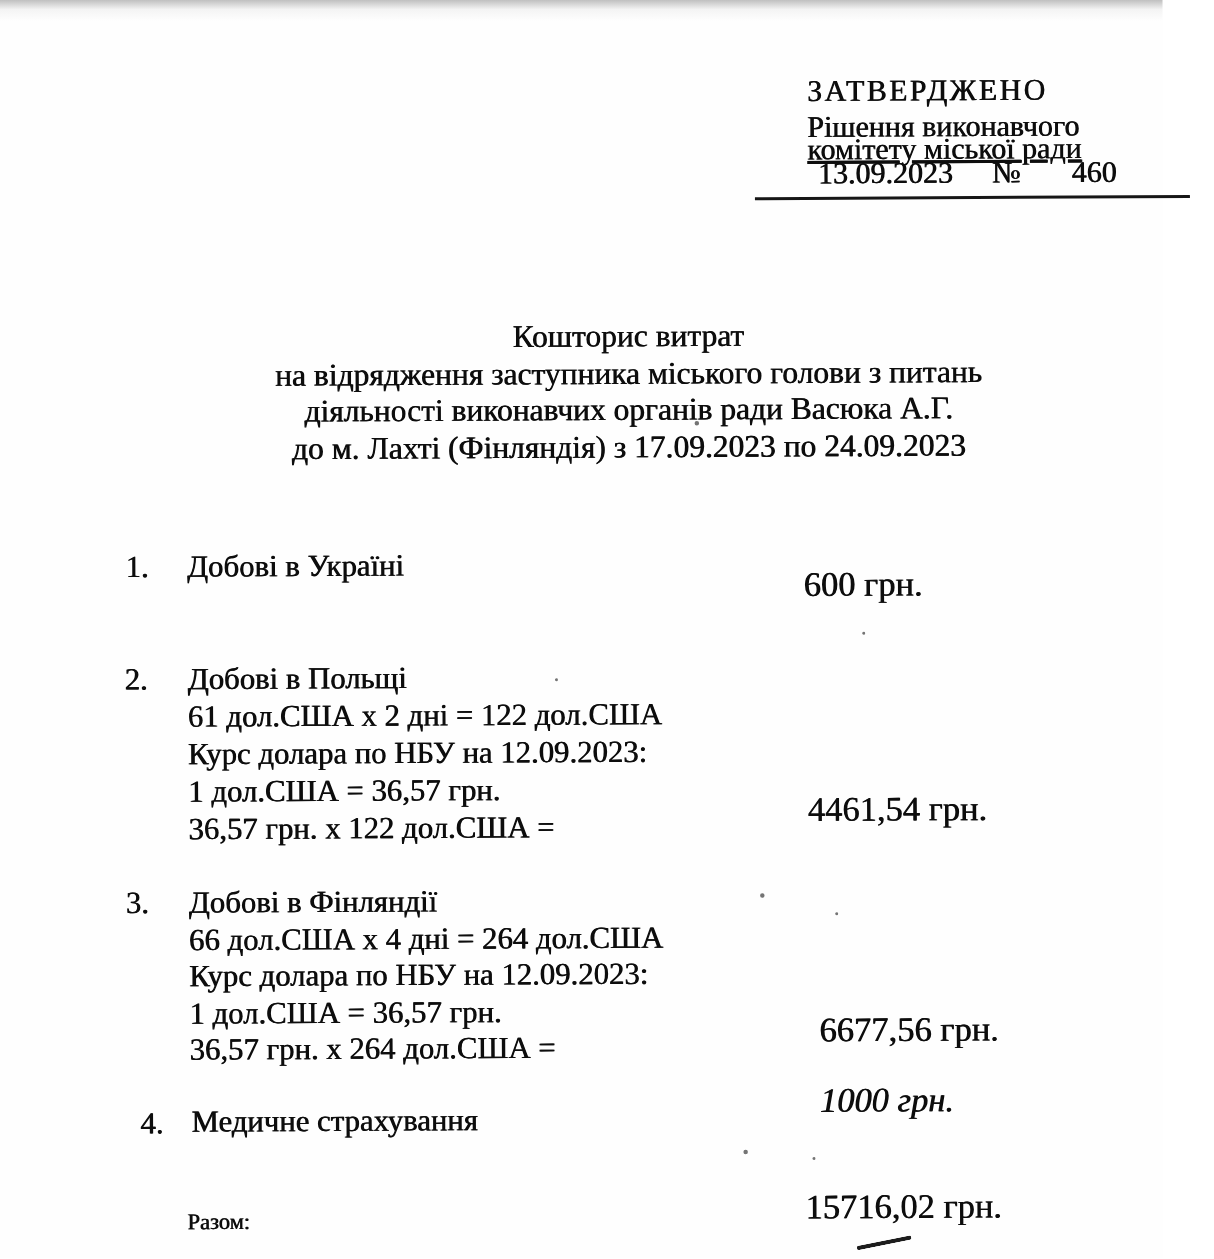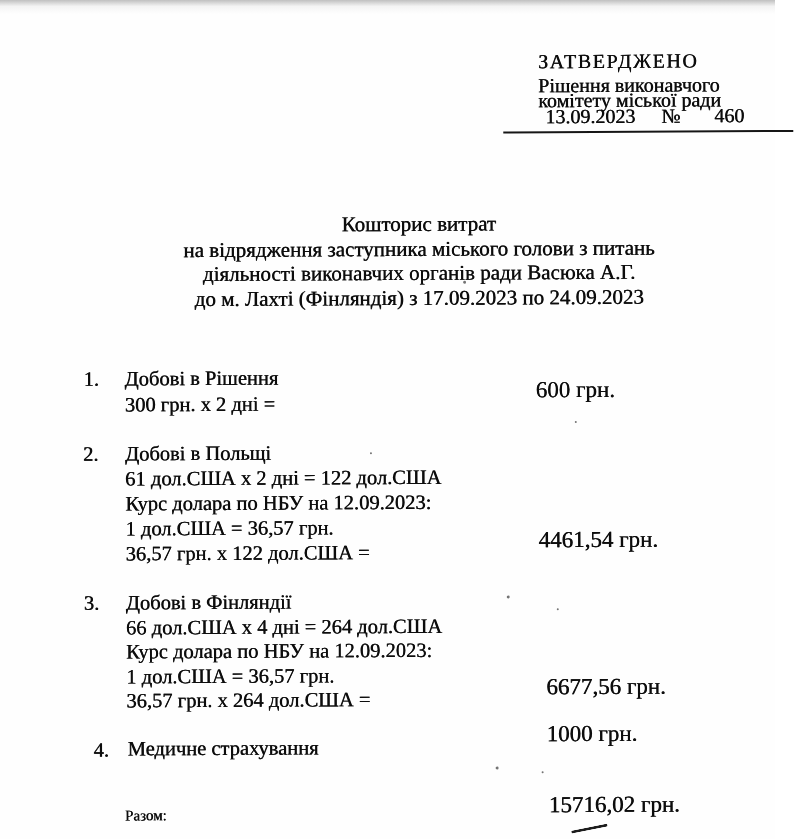--- a/index.html
+++ b/index.html
@@ -41,38 +41,37 @@
 <body>
 
 <div class="page">
   <div class="scan-edge"></div>
 
   <div class="doc">
 
     <div>
       <div class="txt approval approval-caps" style="left:540px;top:52px;">ЗАТВЕРДЖЕНО</div>
       <div class="txt approval" style="left:540px;top:76px;">Рішення виконавчого</div>
-      <div class="txt approval" style="left:540px;top:91px;">комітету міської ради</div>
+      <div class="txt approval" style="left:540px;top:91px;text-decoration:underline;">комітету міської ради</div>
       <div class="dateline">
         <span class="d">13.09.2023</span><span class="n">№</span><span class="v">460</span>
       </div>
     </div>
 
     <div class="title-block">
       <div>Кошторис витрат</div>
       <div>на відрядження заступника міського голови з питань</div>
       <div>діяльності виконавчих органів ради Васюка А.Г.</div>
       <div>до м. Лахті (Фінляндія) з 17.09.2023 по 24.09.2023</div>
     </div>
 
     <div>
       <div class="txt num" style="left:84px;top:366px;">1.</div>
       <div class="lines" style="left:125px;top:364px;line-height:26px;">
-        <div>Добові в Рішення</div>
-        <div>300 грн. х 2 дні =</div>
+        <div>Добові в Україні</div>
       </div>
       <div class="txt amt" style="left:536px;top:378px;">600 грн.</div>
     </div>
 
     <div>
       <div class="txt num" style="left:83px;top:441px;">2.</div>
       <div class="lines" style="left:125px;top:440px;line-height:25px;">
         <div>Добові в Польщі</div>
         <div>61 дол.США х 2 дні = 122 дол.США</div>
         <div>Курс долара по НБУ на 12.09.2023:</div>
@@ -92,26 +91,26 @@
         <div>36,57 грн. х 264 дол.США =</div>
       </div>
       <div class="txt amt" style="left:545px;top:675px;">6677,56 грн.</div>
     </div>
 
     <div>
       <div class="txt num" style="left:92px;top:737px;">4.</div>
       <div class="lines" style="left:126px;top:735px;line-height:25px;">
         <div>Медичне страхування</div>
       </div>
-      <div class="txt amt" style="left:545px;top:722px;">1000 грн.</div>
+      <div class="txt amt" style="left:545px;top:722px;font-style:italic;">1000 грн.</div>
     </div>
 
     <div>
       <div class="txt" style="left:123px;top:806px;font-size:15px;">Разом:</div>
-      <div class="txt amt" style="left:547px;top:793px;">15716,02 грн.</div>
+      <div class="txt amt" style="left:535px;top:793px;">15716,02 грн.</div>
     </div>
 
     <div class="pen-stroke"></div>
 
     <div class="speck" style="left:464px;top:281px;"></div>
     <div class="speck" style="left:370px;top:452px;width:2px;height:2px;"></div>
     <div class="speck" style="left:575px;top:422px;width:2px;height:2px;"></div>
     <div class="speck" style="left:506px;top:596px;"></div>
     <div class="speck" style="left:556px;top:609px;width:2px;height:2px;"></div>
     <div class="speck" style="left:494px;top:767px;"></div>

